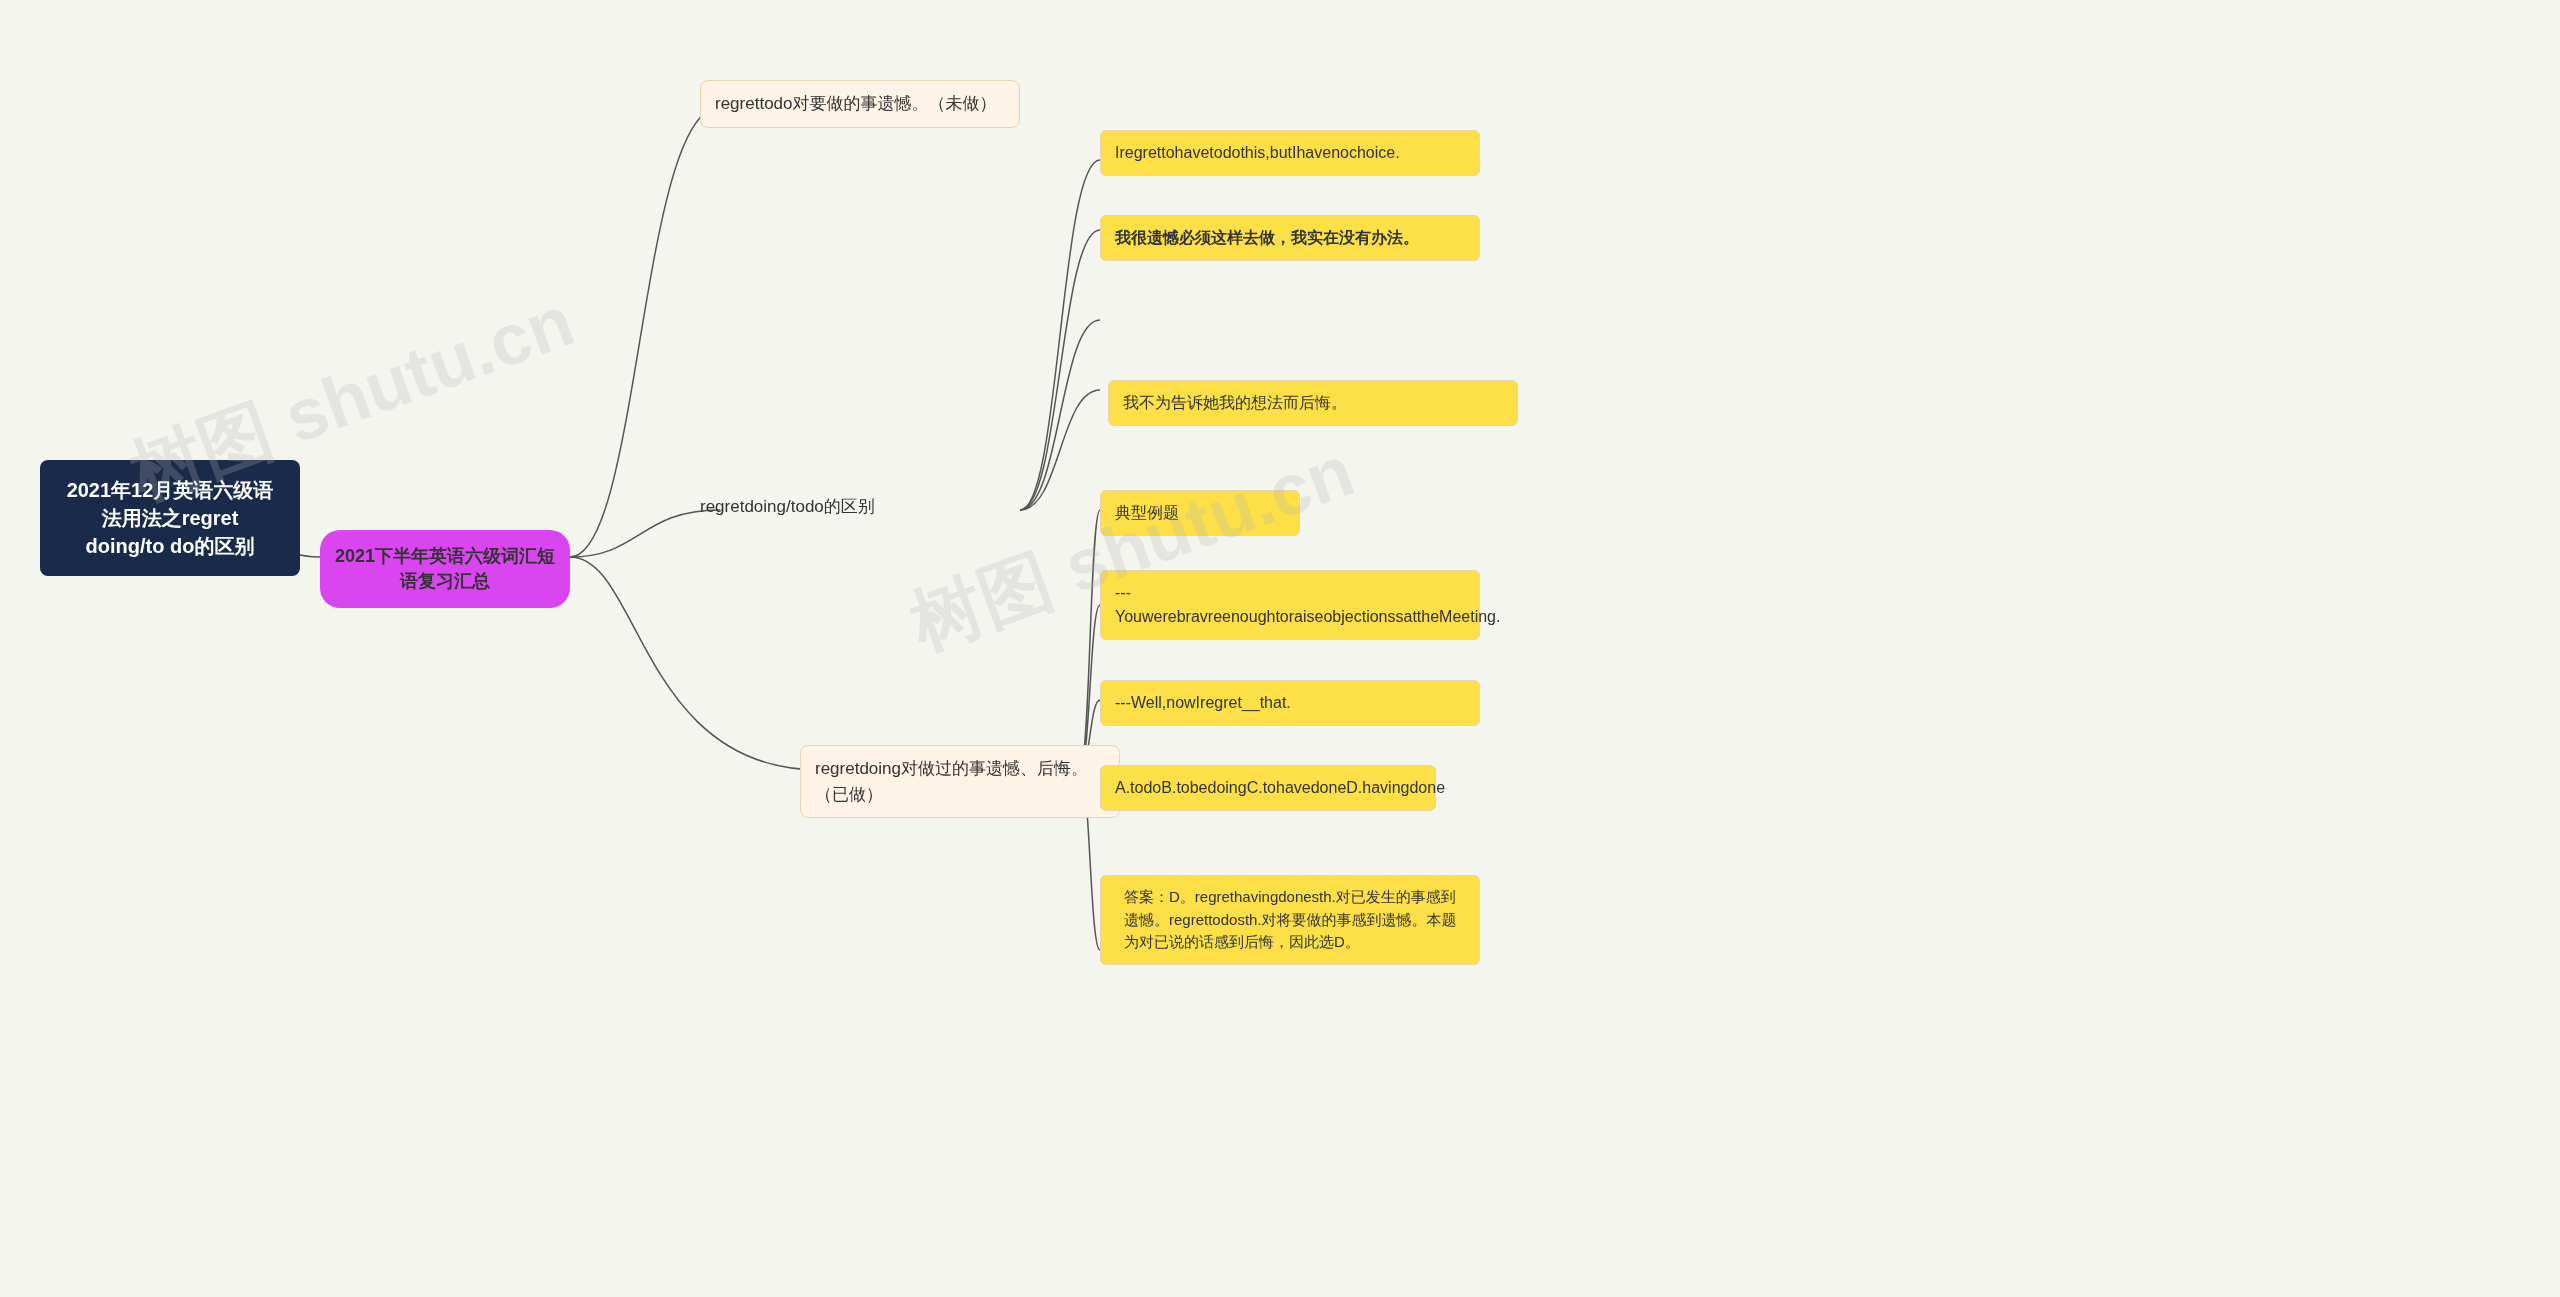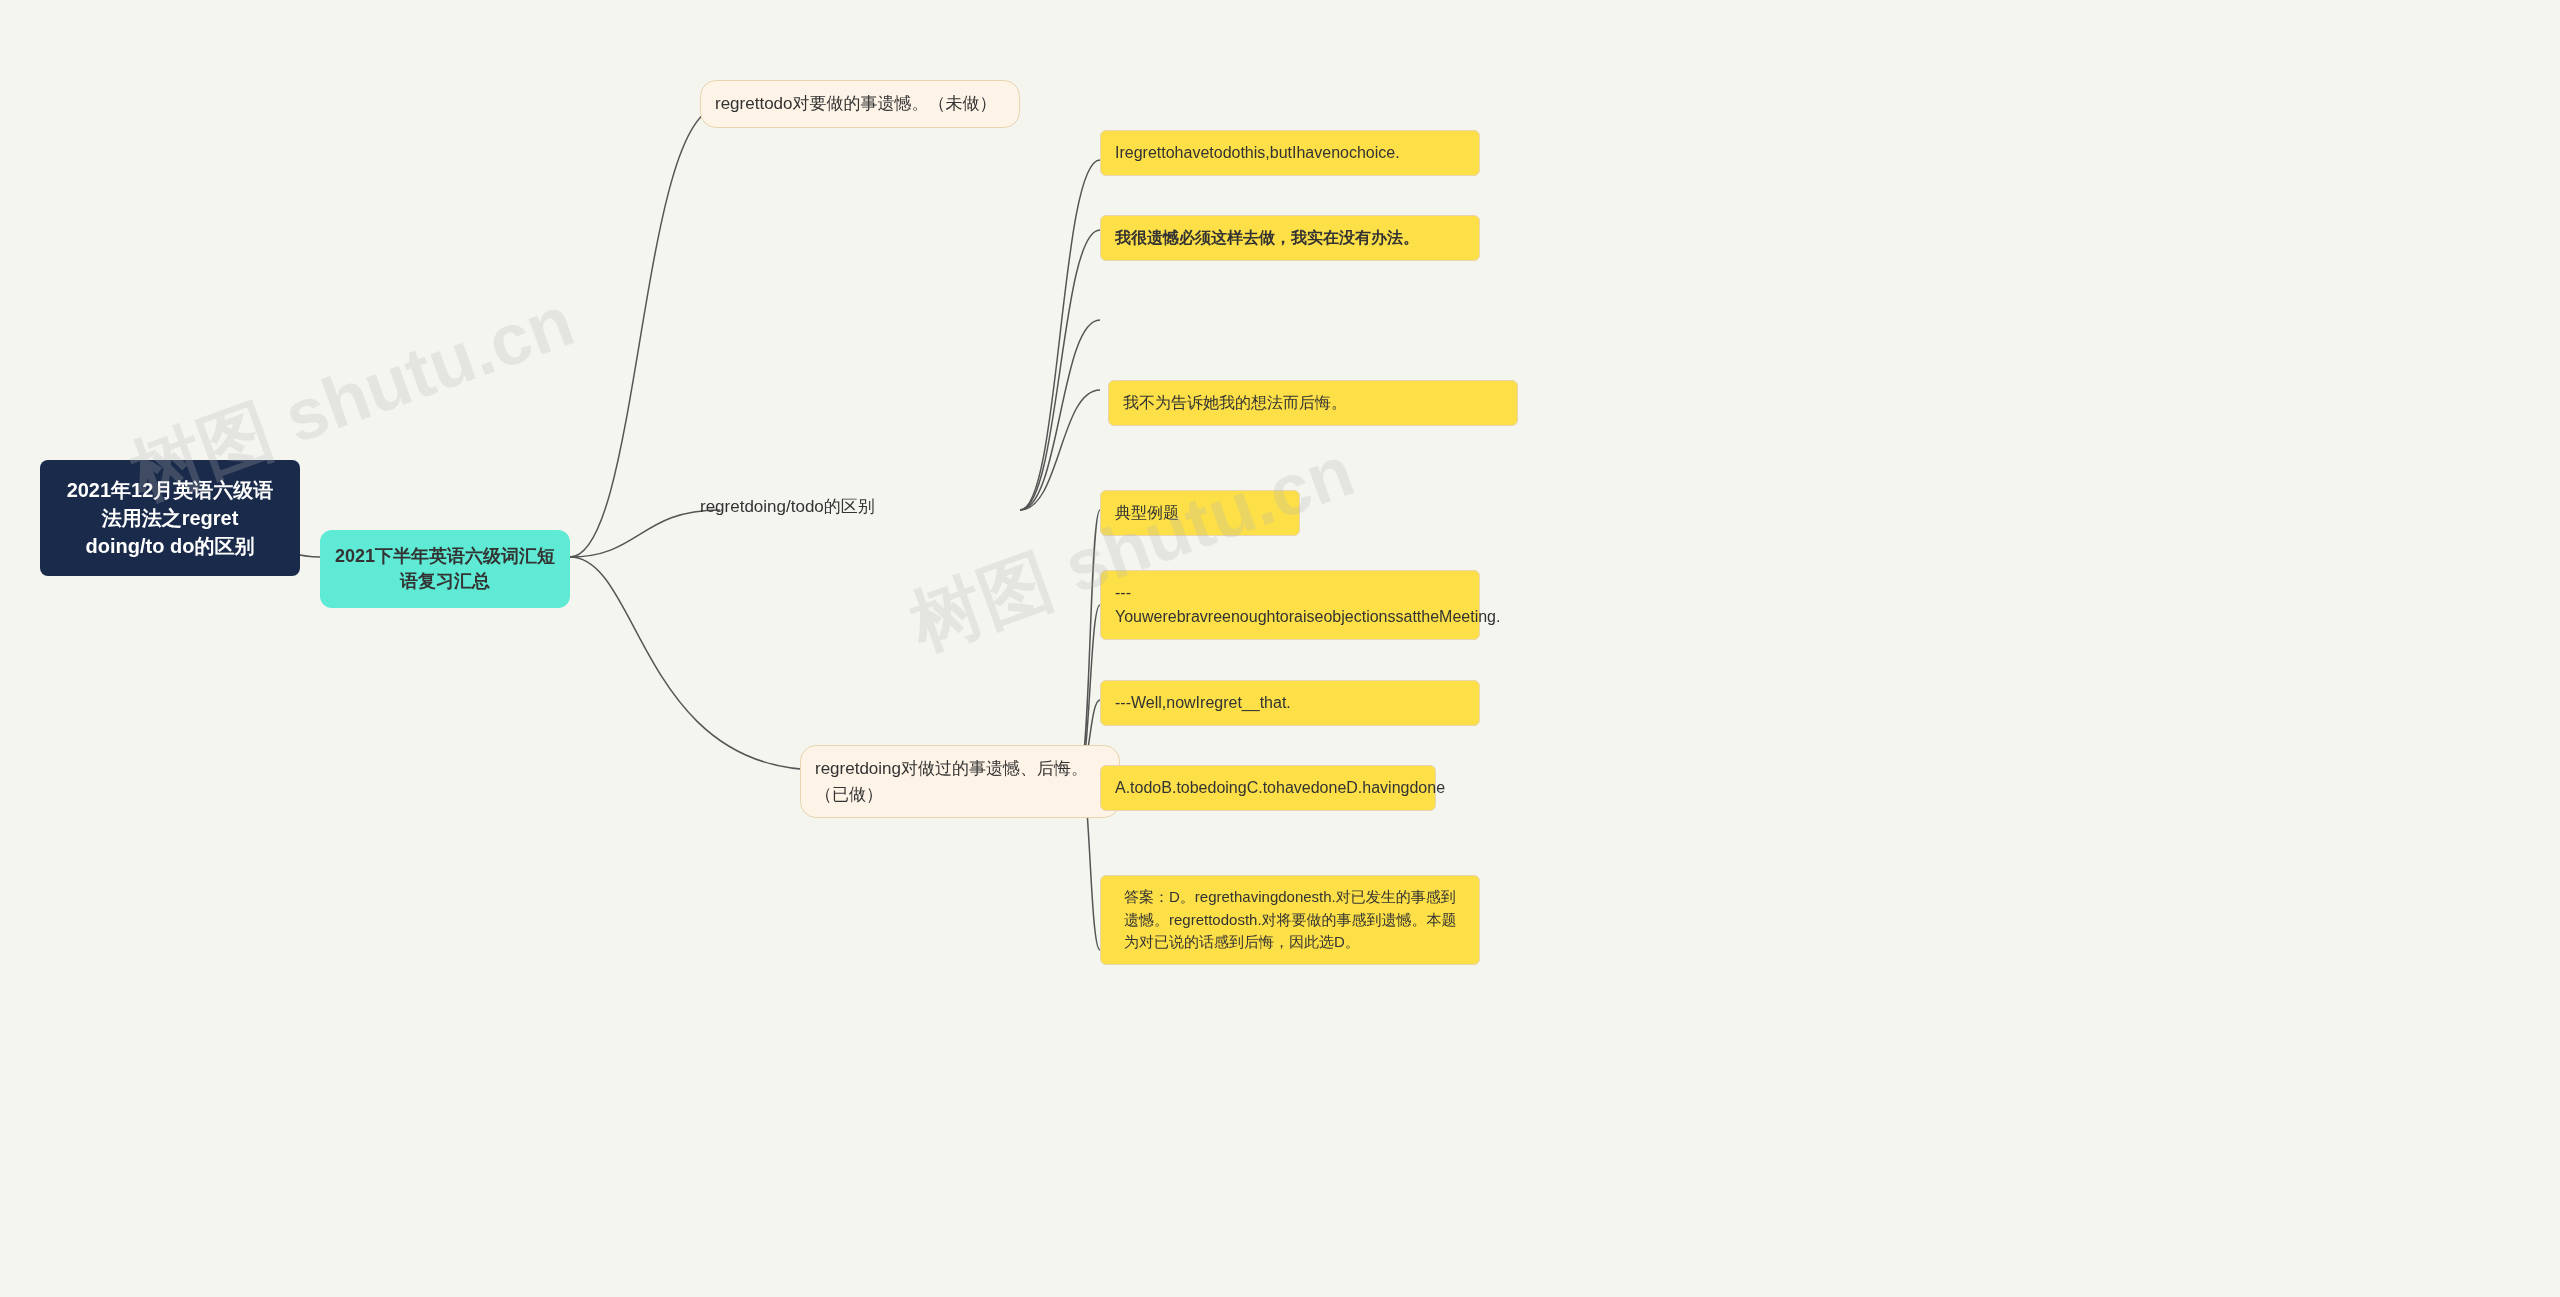--- a/index.html
+++ b/index.html
@@ -45,37 +45,37 @@
       font-weight: bold;
       line-height: 1.4;
       text-align: center;
       top: 480px;
       left: 40px;
     }
 
     
     .node-l1 {
       position: absolute;
-      background: #5eead4;
+      background: #d946ef;
       color: #333;
-      border-radius: 12px;
+      border-radius: 20px;
       padding: 14px 8px;
       font-size: 20px;
       font-weight: bold;
       line-height: 1.4;
       text-align: center;
     }
 
     
     .node-l2 {
       position: absolute;
       background: #fdf3e7;
       color: #333;
       border: 1px solid #e8d5b0;
-      border-radius: 16px;
+      border-radius: 8px;
       padding: 10px 14px;
       font-size: 17px;
       line-height: 1.5;
     }
 
     
     .node-l3 {
       position: absolute;
       background: #fde047;
       color: #333;

